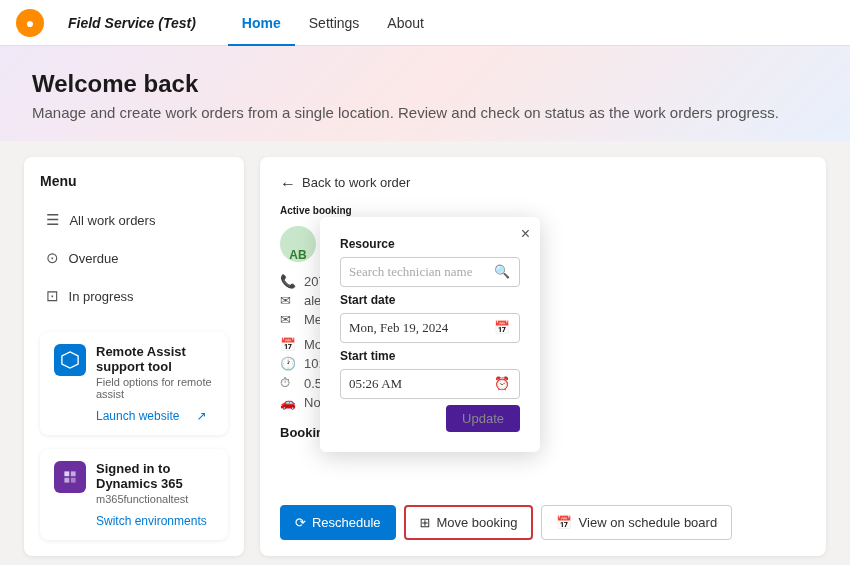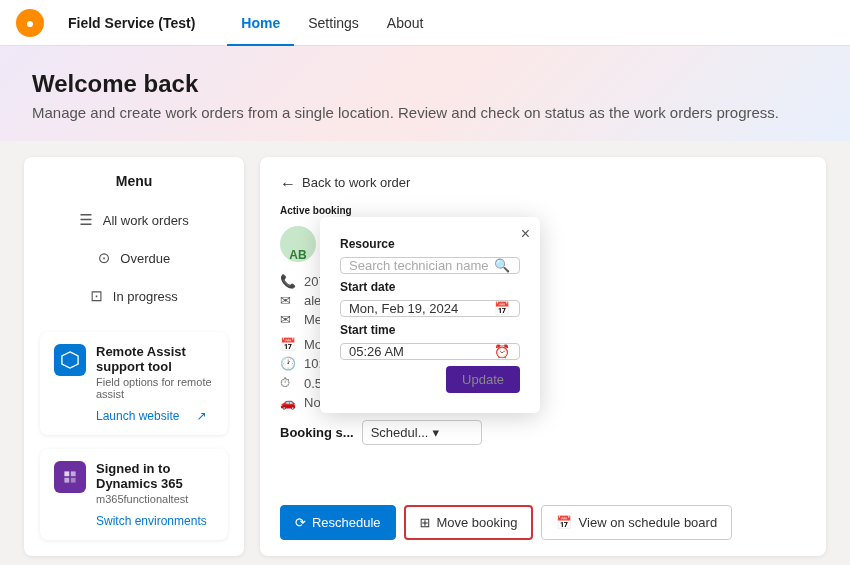--- a/index.html
+++ b/index.html
@@ -9,21 +9,21 @@
     .topnav {
       display: flex; align-items: center; height: 46px; background: #fff;
       border-bottom: 1px solid #e0e0e0; padding: 0 16px; gap: 24px;
     }
     .topnav-logo {
       width: 28px; height: 28px; background: #ff8c00; border-radius: 50%;
       display: flex; align-items: center; justify-content: center;
       color: #fff; font-size: 14px; font-weight: bold; flex-shrink: 0;
     }
     .topnav-appname {
-      font-size: 14px; font-weight: 600; color: #1a1a1a; margin-right: 8px;
+      font-size: 14px; font-weight: 600; color: #1a1a1a; margin-right: 8px; font-style: italic;
     }
     .topnav-links { display: flex; gap: 0; }
     .topnav-link {
       padding: 0 14px; height: 46px; display: flex; align-items: center;
       font-size: 14px; color: #333; cursor: pointer; position: relative;
       text-decoration: none;
     }
     .topnav-link.active { color: #0078d4; font-weight: 600; }
     .topnav-link.active::after {
       content: ''; position: absolute; bottom: 0; left: 0; right: 0;
@@ -40,21 +40,21 @@
 
     
     .main-content {
       display: flex; gap: 16px; padding: 16px 24px; height: calc(565px - 46px - 88px);
     }
 
     
     .menu-panel {
       background: #fff; border-radius: 8px; padding: 16px; width: 220px;
       flex-shrink: 0; box-shadow: 0 1px 4px rgba(0,0,0,0.08);
-      display: flex; flex-direction: column; gap: 4px; align-items: center;
+      display: flex; flex-direction: column; gap: 4px;
     }
     .menu-title { font-size: 14px; font-weight: 600; color: #1a1a1a; margin-bottom: 10px; }
     .menu-item {
       display: flex; align-items: center; gap: 10px; padding: 8px 6px;
       border-radius: 4px; cursor: pointer; color: #333; font-size: 13px;
     }
     .menu-icon { color: #555; font-size: 15px; }
     .menu-divider { flex: 1; }
 
     .tool-card {
@@ -128,22 +128,22 @@
       box-shadow: 0 4px 24px rgba(0,0,0,0.18); width: 220px;
       position: absolute; top: 60px; left: 60px;
     }
     .modal-close {
       position: absolute; top: 8px; right: 10px; cursor: pointer;
       font-size: 16px; color: #555; background: none; border: none;
     }
     .modal-field { margin-bottom: 6px; }
     .modal-field-label { font-size: 12px; font-weight: 600; color: #1a1a1a; margin-bottom: 6px; }
     .modal-input {
-      width: 100%; border: 1px solid #ccc; border-radius: 4px; padding: 0 8px;
-      font-size: 13px; display: flex; align-items: center; gap: 6px; color: #aaa;
+      width: 100%; border: 1px solid #ccc; border-radius: 4px; padding: 6px 8px;
+      font-size: 13px; display: flex; align-items: center; gap: 6px; color: #aaa; font-family: Liberation Serif, serif;
     }
     .modal-input-text { flex: 1; color: #aaa; font-size: 13px; }
     .modal-input-icon { color: #666; font-size: 13px; }
     .modal-update-btn {
       background: #4c1d95; color: #888; border: none; border-radius: 4px;
       padding: 6px 16px; font-size: 13px; cursor: pointer; float: right;
       font-family: 'Segoe UI', sans-serif;
     }
   </style>
 </head>

